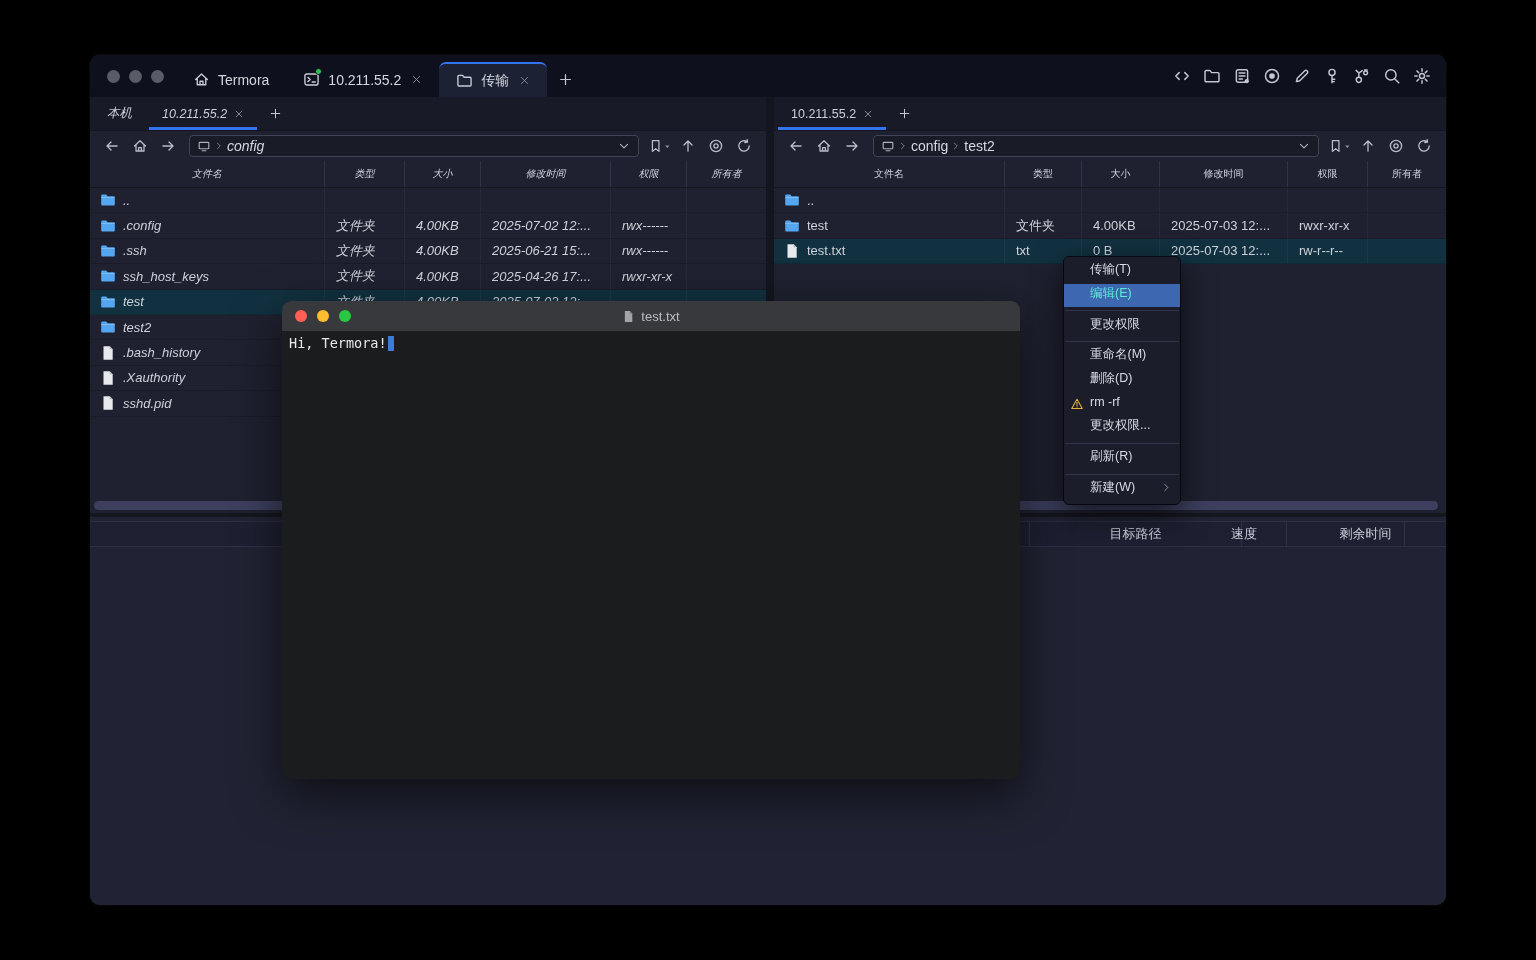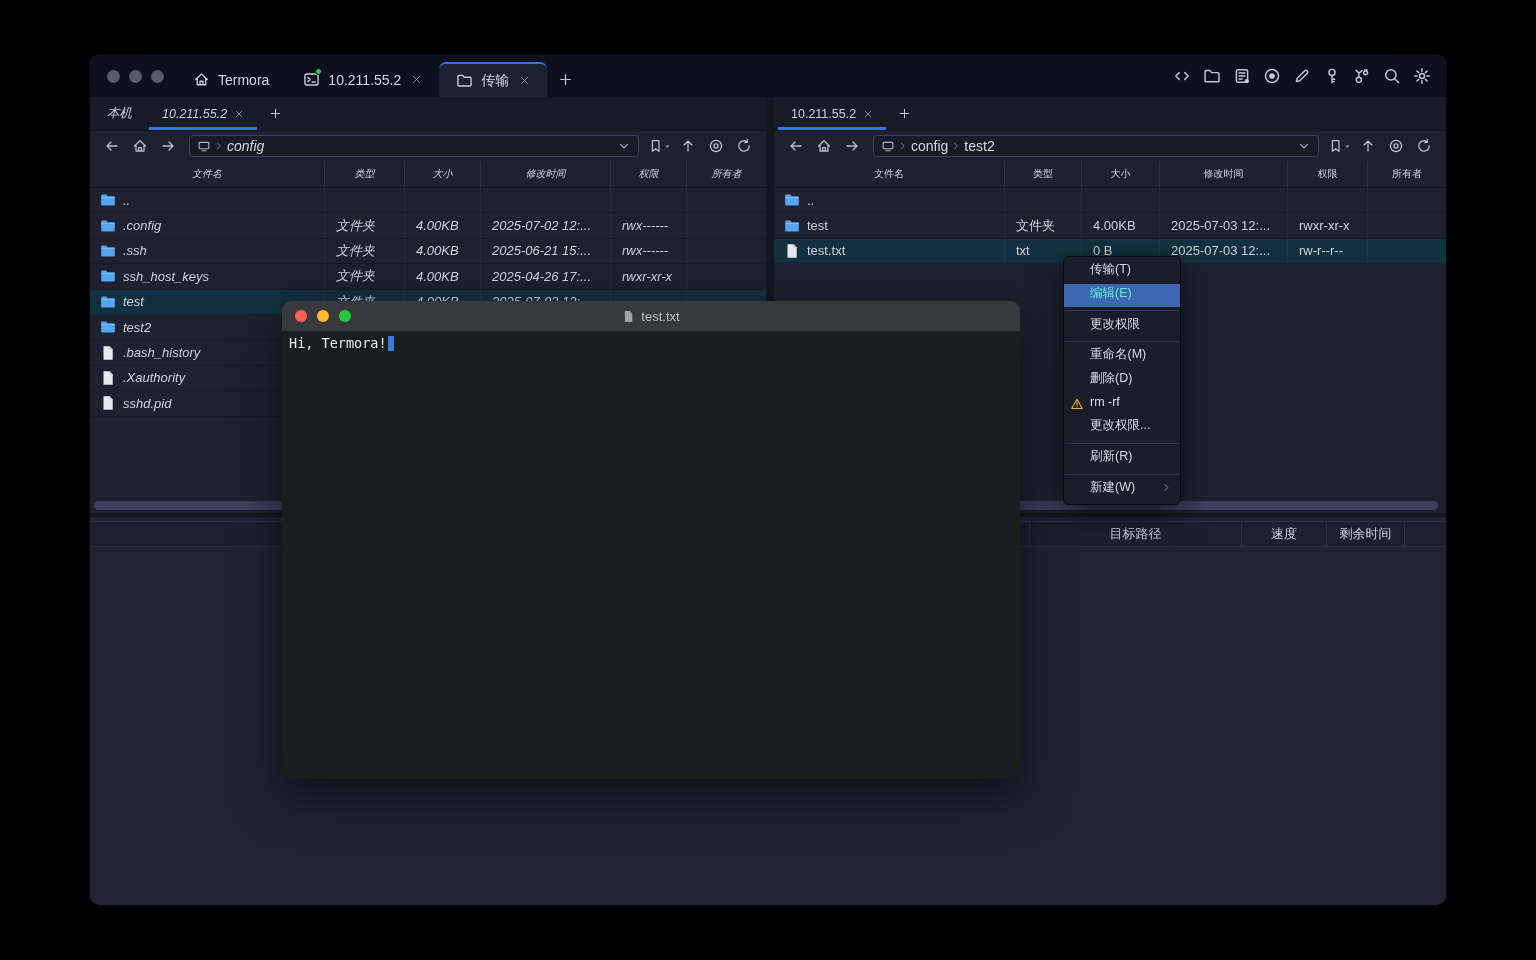--- a/index.html
+++ b/index.html
@@ -626,21 +626,21 @@
           </div>
         </div>
         <div class="hscroll"></div>
       </div>
   </div>
 
   <div class="transfer">
     <div class="thead2" id="transfer-head">
         <div class="tcell" style="left: 325px; width: 615px;"></div>
         <div class="tcell" style="left: 940px; width: 212px;">目标路径</div>
-        <div class="tcell" style="left: 1152px; width: 85px;">速度</div>
+        <div class="tcell" style="left: 1112px; width: 85px;">速度</div>
         <div class="tcell" style="left: 1237px; width: 78px;">剩余时间</div>
         <div class="tcell" style="left: 1315px; width: 41px; border-right: none;"></div>
       </div>
   </div>
 
   <div class="editor">
     <div class="etitle">
       <div class="edots">
         <i style="background:#FF5F57"></i>
         <i style="background:#FEBC2E"></i>

